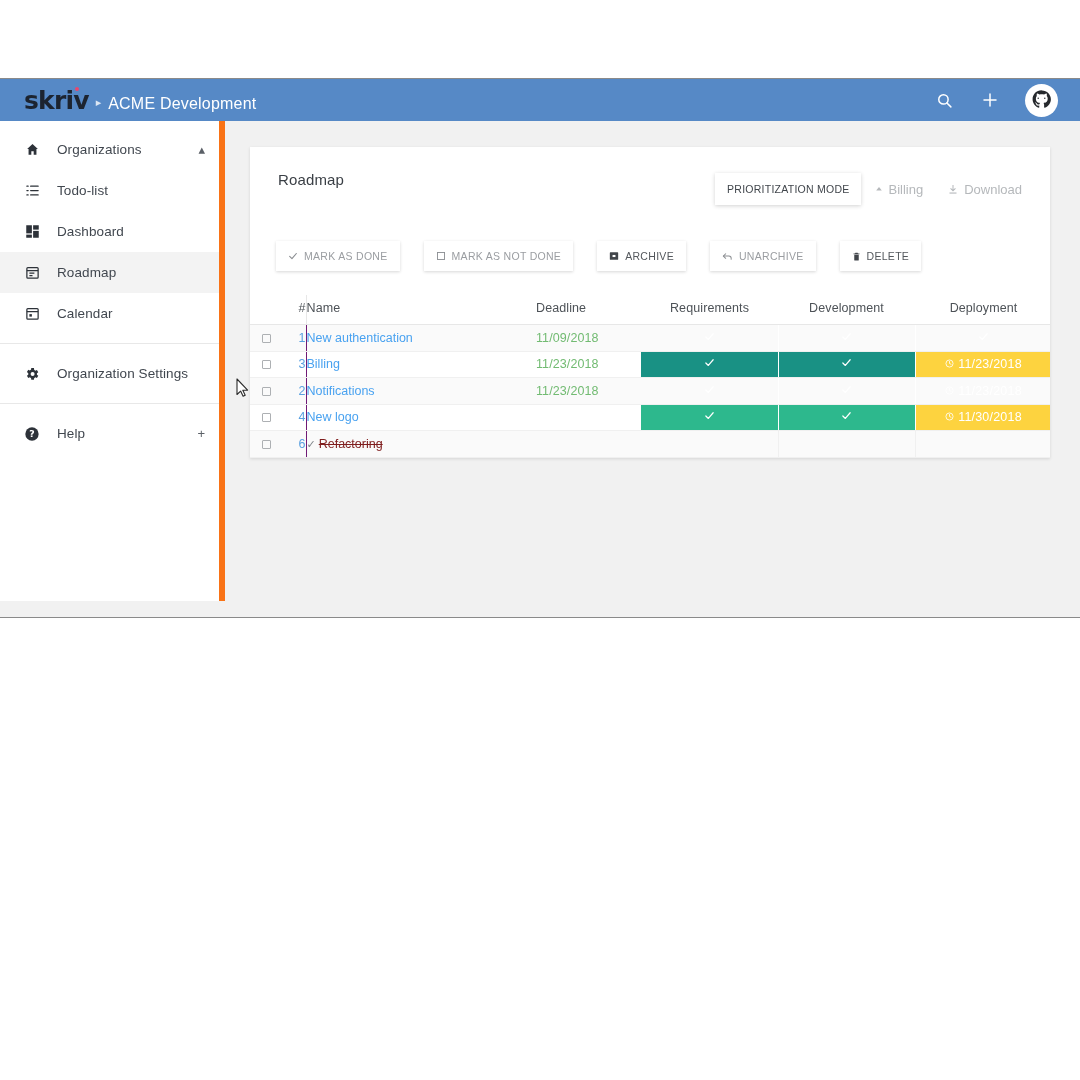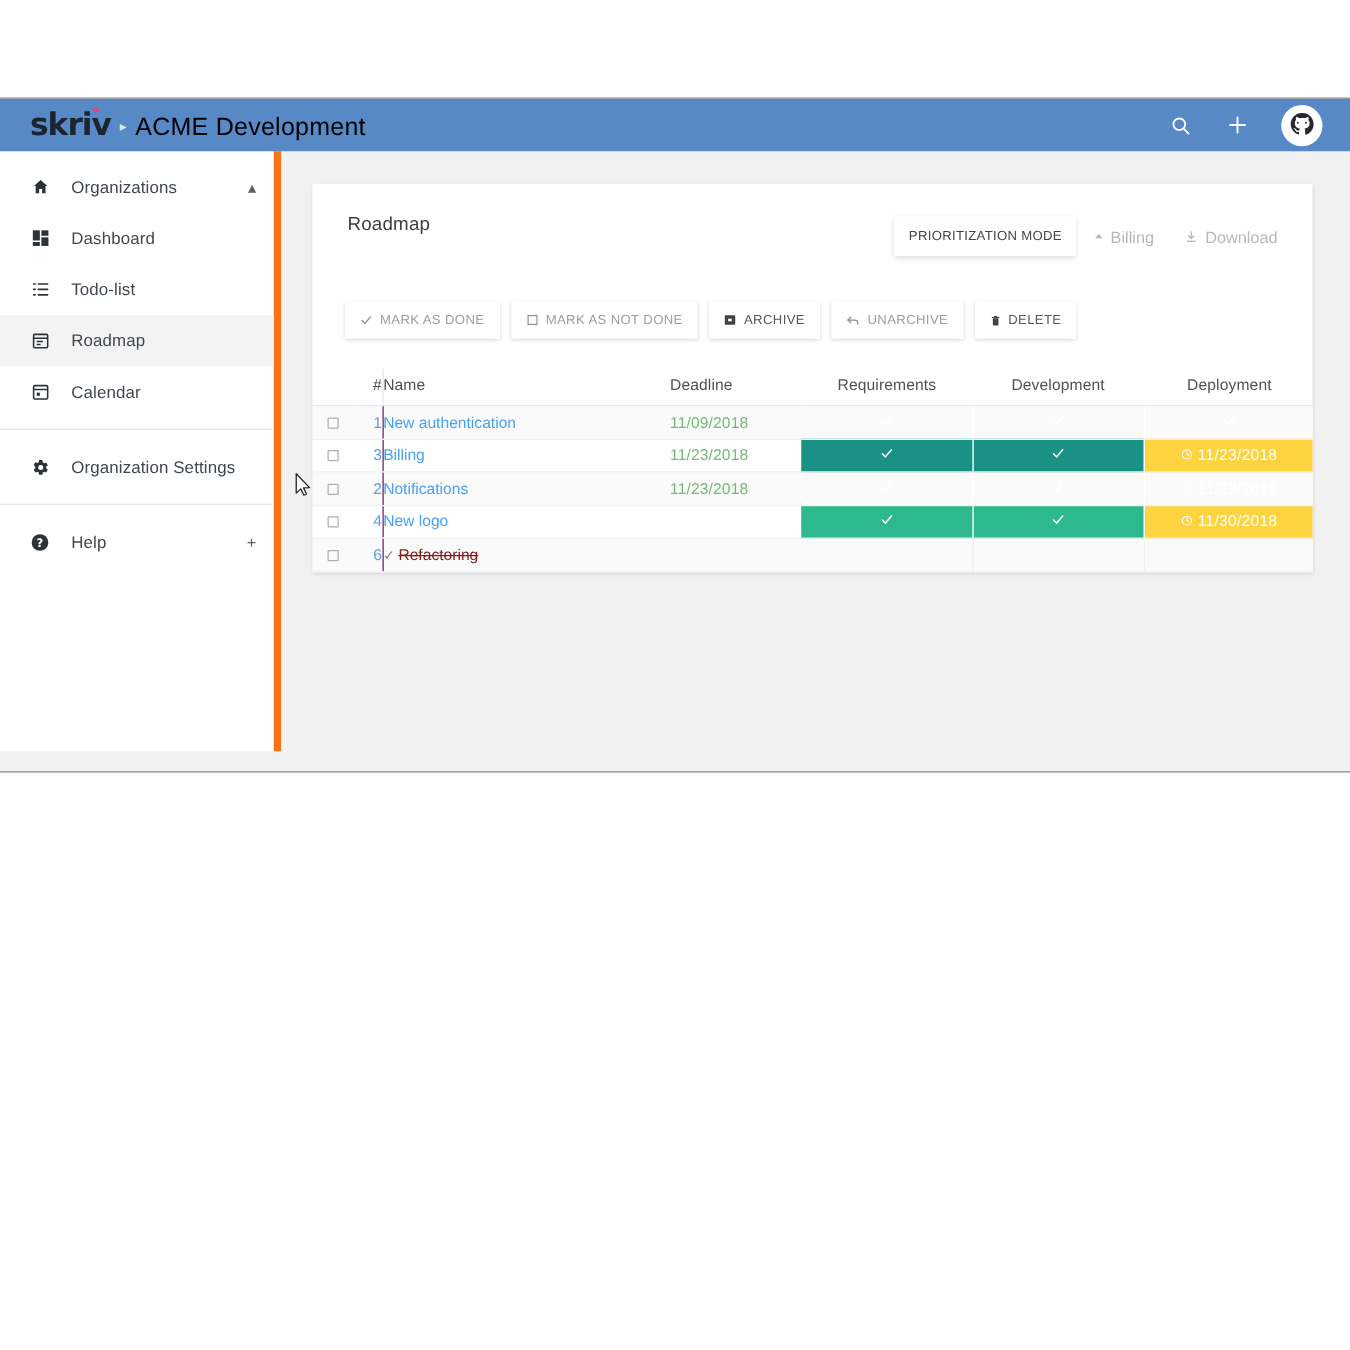--- a/index.html
+++ b/index.html
@@ -58,22 +58,22 @@
     right: 9.5px;
   }
   .brand-sep {
     color: #dbe6f3;
     font-size: 11px;
     line-height: 1;
     position: relative;
     top: -3px;
   }
   .brand-org {
-    font-size: 20px;
-    color: #000000;
+    font-size: 16px;
+    color: #ffffff;
     letter-spacing: 0.2px;
   }
   .topbar-actions {
     display: flex;
     align-items: center;
     gap: 24px;
   }
   .tb-icon {
     width: 22px; height: 22px;
     color: #ffffff;
@@ -205,21 +205,21 @@
     white-space: nowrap;
   }
   .ghost-btn .gi {
     display: inline-flex;
     align-items: center;
     color: #b5b8bb;
   }
 
   .toolbar {
     display: flex;
-    gap: 9px;
+    gap: 24px;
     padding: 22px 0 24px 26px;
   }
   .tool-btn {
     background: #ffffff;
     border: none;
     box-shadow: 0 1px 3px rgba(0,0,0,0.16);
     font-size: 10.5px;
     letter-spacing: 0.3px;
     color: #9a9da1;
     padding: 9px 12px;
@@ -393,42 +393,42 @@
           <svg width="15" height="15" viewBox="0 0 24 24" fill="currentColor">
             <path d="M12 3.2 3.4 11h2.3v9.2h4.4v-5.6h3.8v5.6h4.4V11h2.3z"></path>
           </svg>
         </span>
         <span class="nav-label">Organizations</span>
         <span class="nav-trail">▴</span>
       </div>
 
       <div class="nav-item">
         <span class="nav-ico">
-          <svg width="15" height="15" viewBox="0 0 24 24" fill="currentColor">
-            <rect x="2" y="2" width="9" height="13"></rect>
-            <rect x="13" y="2" width="9" height="7"></rect>
-            <rect x="13" y="11" width="9" height="11"></rect>
-            <rect x="2" y="17" width="9" height="5"></rect>
-          </svg>
-        </span>
-        <span class="nav-label">Dashboard</span>
-      </div>
-
-      <div class="nav-item">
-        <span class="nav-ico">
           <svg width="15" height="15" viewBox="0 0 24 24" fill="none" stroke="currentColor" stroke-width="2" stroke-linecap="round">
             <line x1="9" y1="5" x2="21" y2="5"></line>
             <line x1="9" y1="12" x2="21" y2="12"></line>
             <line x1="9" y1="19" x2="21" y2="19"></line>
             <line x1="3" y1="5" x2="5" y2="5"></line>
             <line x1="3" y1="12" x2="5" y2="12"></line>
             <line x1="3" y1="19" x2="5" y2="19"></line>
           </svg>
         </span>
         <span class="nav-label">Todo-list</span>
+      </div>
+
+      <div class="nav-item">
+        <span class="nav-ico">
+          <svg width="15" height="15" viewBox="0 0 24 24" fill="currentColor">
+            <rect x="2" y="2" width="9" height="13"></rect>
+            <rect x="13" y="2" width="9" height="7"></rect>
+            <rect x="13" y="11" width="9" height="11"></rect>
+            <rect x="2" y="17" width="9" height="5"></rect>
+          </svg>
+        </span>
+        <span class="nav-label">Dashboard</span>
       </div>
 
       <div class="nav-item active">
         <span class="nav-ico">
           <svg width="15" height="15" viewBox="0 0 24 24" fill="none" stroke="currentColor" stroke-width="2">
             <rect x="3" y="4" width="18" height="17" rx="1.5" fill="none"></rect>
             <line x1="3" y1="9" x2="21" y2="9"></line>
             <line x1="7" y1="13" x2="15" y2="13"></line>
             <line x1="7" y1="17" x2="12" y2="17"></line>
           </svg>

